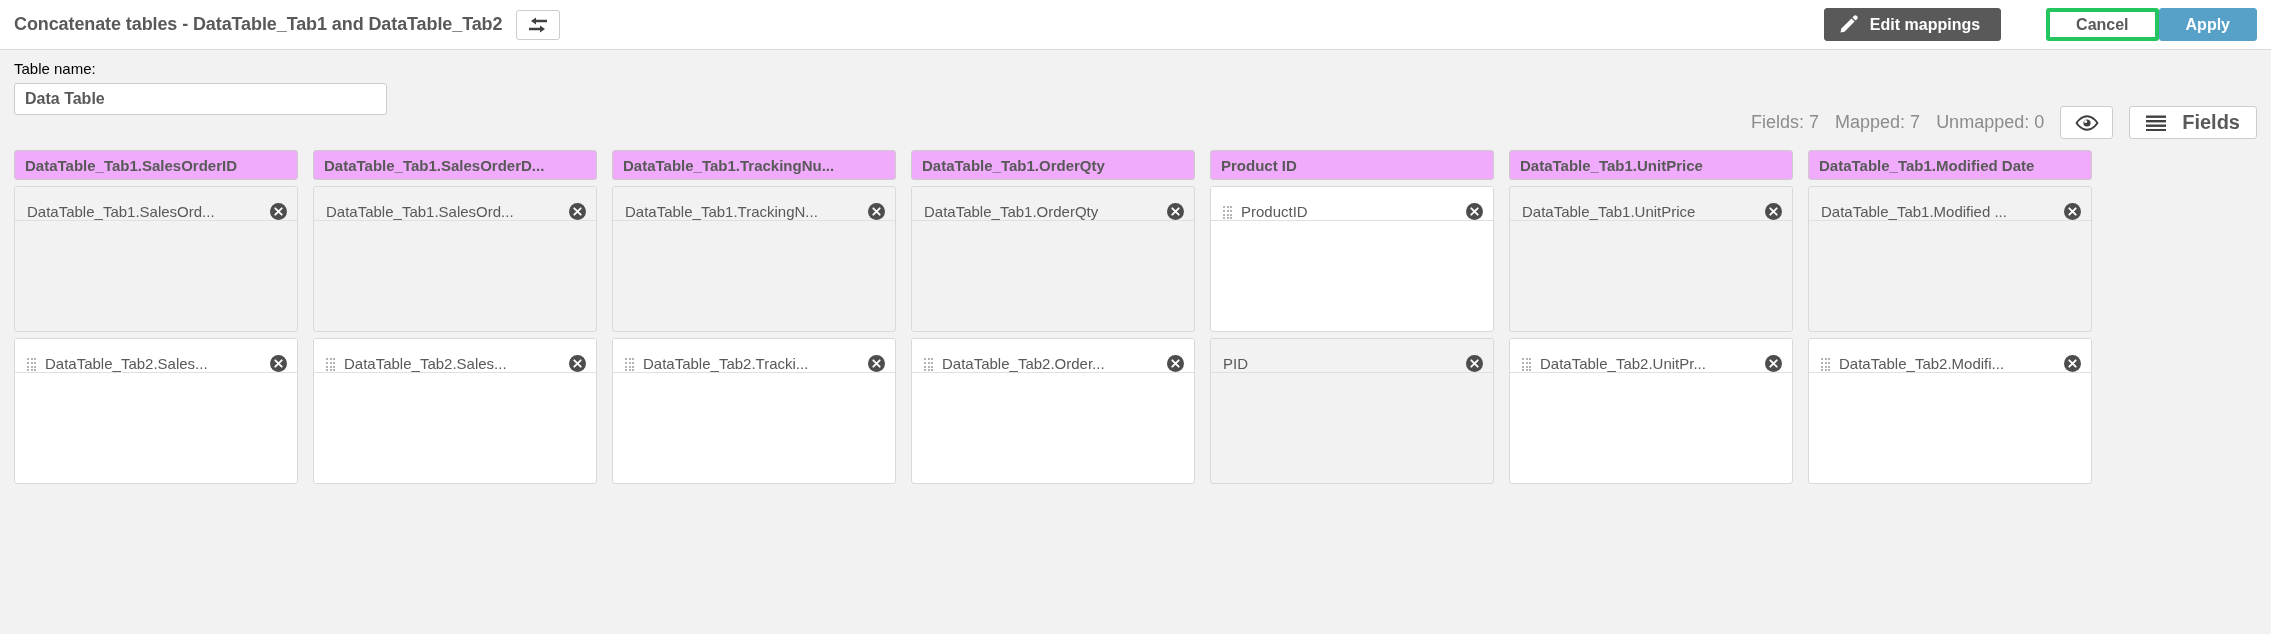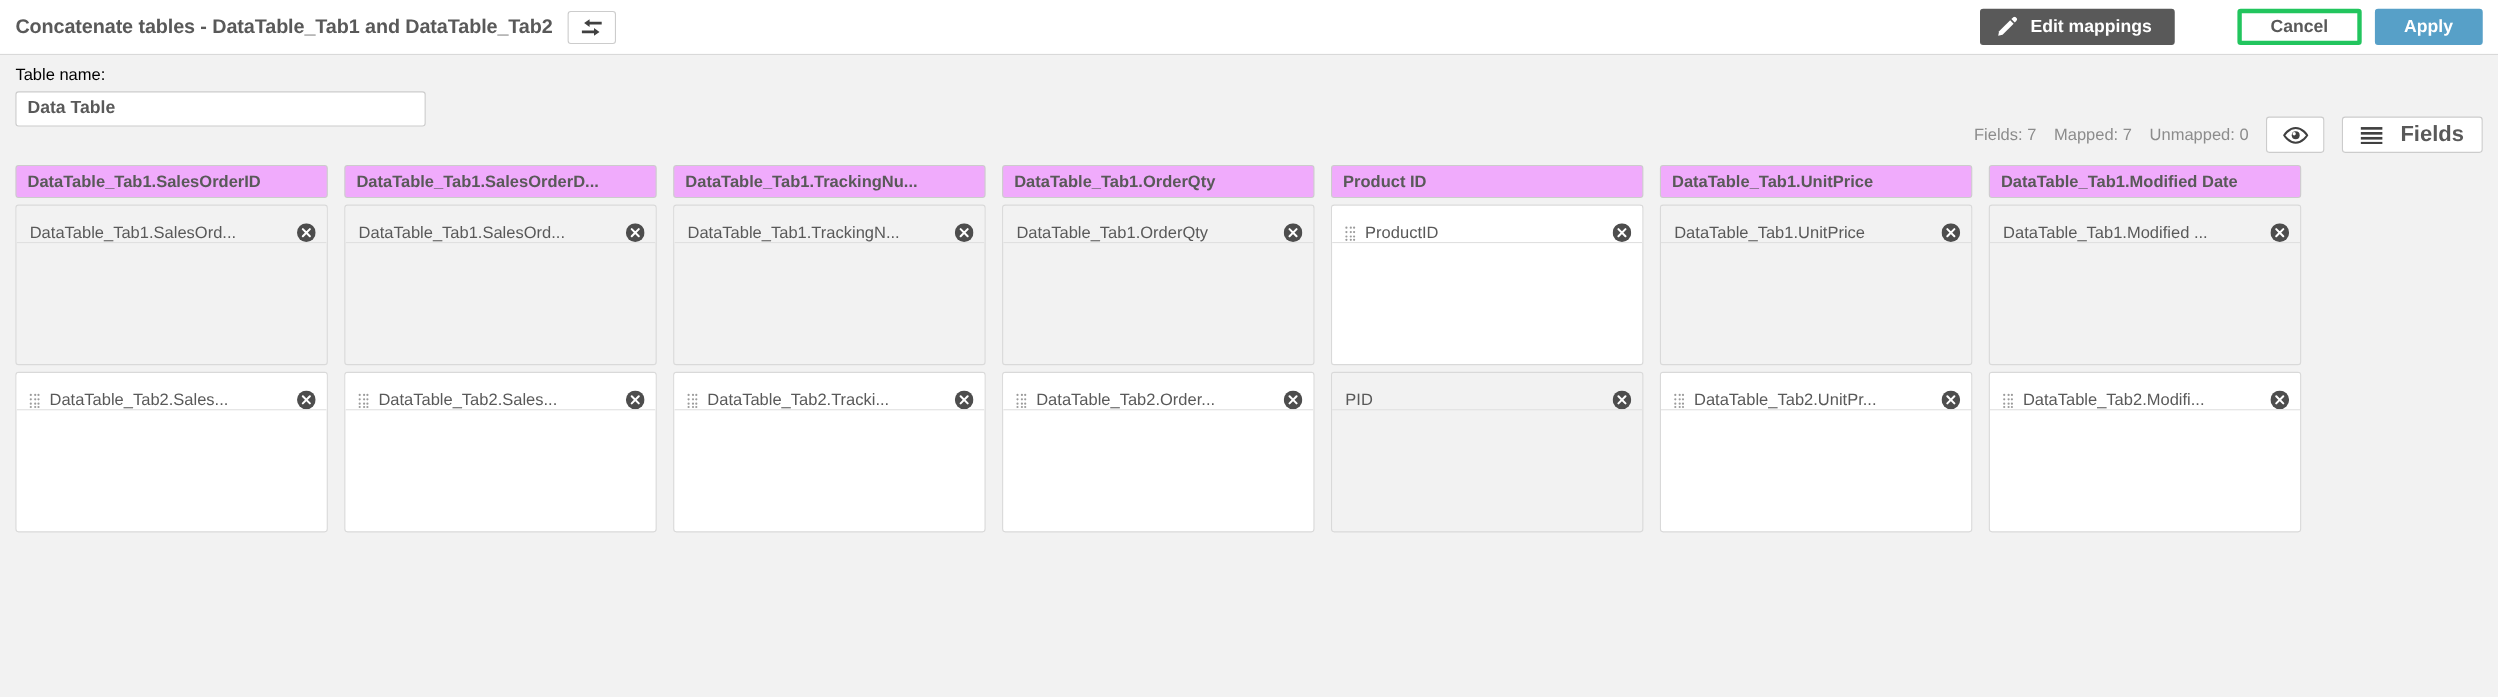--- a/index.html
+++ b/index.html
@@ -35,21 +35,20 @@
     border-radius: 3px;
     background: #ffffff;
     display: flex; align-items: center; justify-content: center;
     cursor: pointer;
   }
 
   .header-right {
     margin-left: auto;
     display: flex;
     align-items: center;
-    gap: 12px;
     text-align: center;
   }
   .btn {
     height: 33px;
     border-radius: 3px;
     font-size: 16px;
     font-weight: bold;
     display: inline-flex;
     align-items: center;
     justify-content: center;
@@ -107,21 +106,21 @@
 
   .stats-row {
     position: absolute;
     right: 14px;
     bottom: 11px;
     display: flex;
     align-items: center;
     gap: 16px;
   }
   .stat {
-    font-size: 15px;
+    font-size: 18px;
     color: #8c8c8c;
     white-space: nowrap;
   }
   .icon-btn {
     width: 53px; height: 33px;
     border: 1px solid #cccccc;
     border-radius: 3px;
     background: #ffffff;
     display: flex; align-items: center; justify-content: center;
     cursor: pointer;

